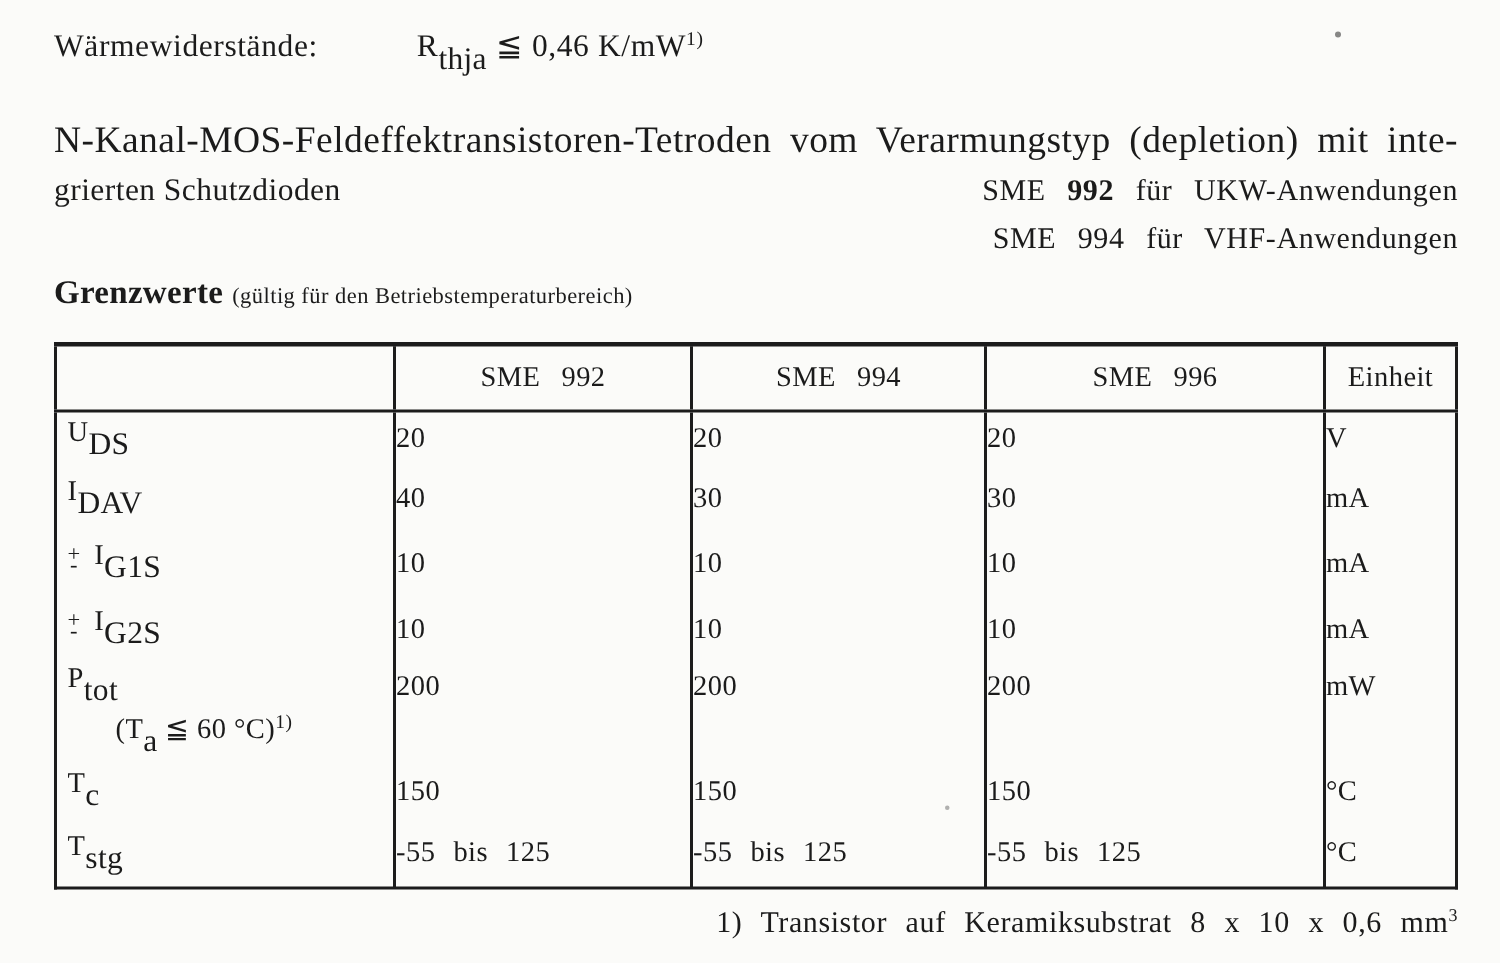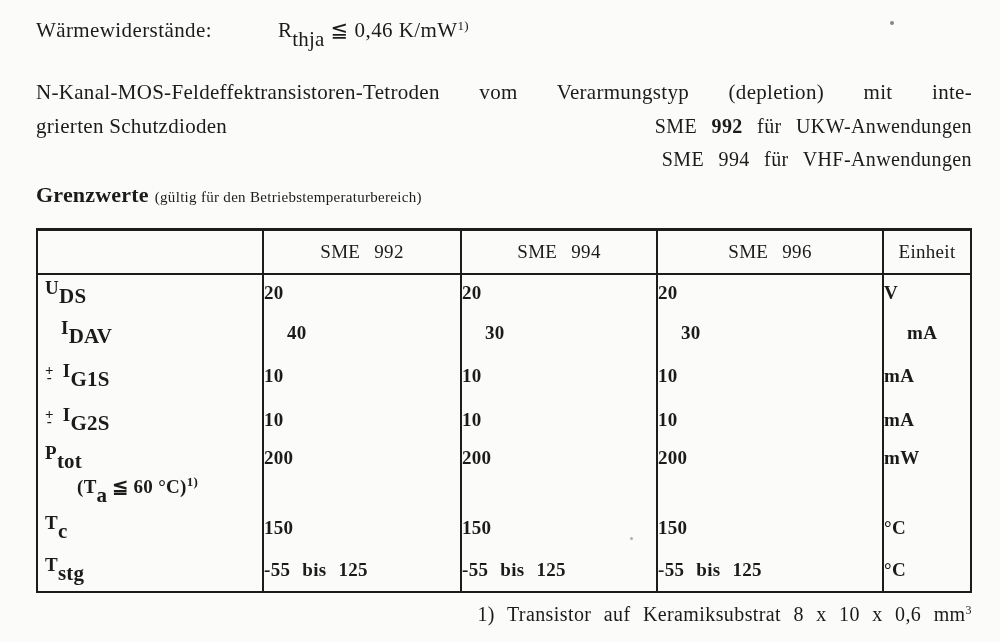--- a/index.html
+++ b/index.html
@@ -24,21 +24,21 @@
   }
   .thermal .formula { margin-left: 66px; }
   sub.ss {
     font-size: 21px; vertical-align: -0.42em; letter-spacing: 0.2px;
   }
   sup.sp { font-size: 13px; vertical-align: 0.55em; }
   .rel { padding: 0 6px; }
   
   .desc1 {
     margin-top: 28px; height: 34px;
-    font-size: 21px; letter-spacing: 0.3px; word-spacing: 3px;
+    font-size: 25px; letter-spacing: 0.3px; word-spacing: 3px;
     text-align: justify; text-align-last: justify;
   }
   .textrow {
     height: 34px;
     display: flex; justify-content: space-between; align-items: baseline;
     font-size: 21px; letter-spacing: 0.3px;
   }
   .variant { font-size: 20px; word-spacing: 9px; letter-spacing: 0.4px; }
   .variant .num-bold { font-weight: bold; }
   .limits-heading .bold { font-weight: bold; font-size: 22px; letter-spacing: 0.2px; }
@@ -53,25 +53,25 @@
     font-size: 19px; letter-spacing: 0.3px;
     table-layout: fixed;
   }
   table.limits th {
     height: 44px; font-weight: normal;
     border-bottom: 2px solid #1c1c1c;
     word-spacing: 9px;
     text-align: center; vertical-align: middle;
   }
   table.limits th + th, table.limits td + td { border-left: 2px solid #1c1c1c; }
-  table.limits td { vertical-align: middle; font-weight: bold; }
+  table.limits td { vertical-align: middle; }
   td.lbl { padding-left: 7px; white-space: nowrap; }
   td.val, td.unit { text-align: left; }
   tr.r1 td { height: 38px; }
-  tr.r2 td { height: 42px; padding-left: 23px; }
+  tr.r2 td { height: 42px; }
   tr.r3 td, tr.r4 td { height: 44px; }
   tr.r5 td { height: 66px; vertical-align: top; }
   tr.r5 td.val, tr.r5 td.unit { padding-top: 5px; }
   tr.r6 td { height: 40px; }
   tr.r7 td { height: 44px; }
   .range { word-spacing: 7px; }
   .pm {
     display: inline-flex; flex-direction: column; align-items: center;
     font-size: 15px; line-height: 7px; font-style: normal;
     vertical-align: 2px; margin-right: 9px;

